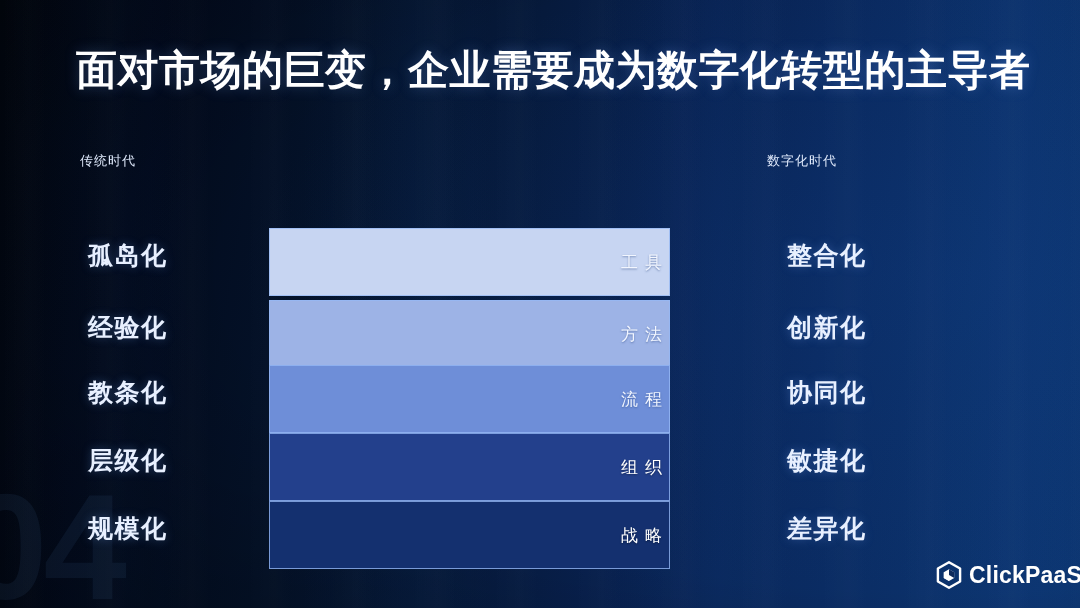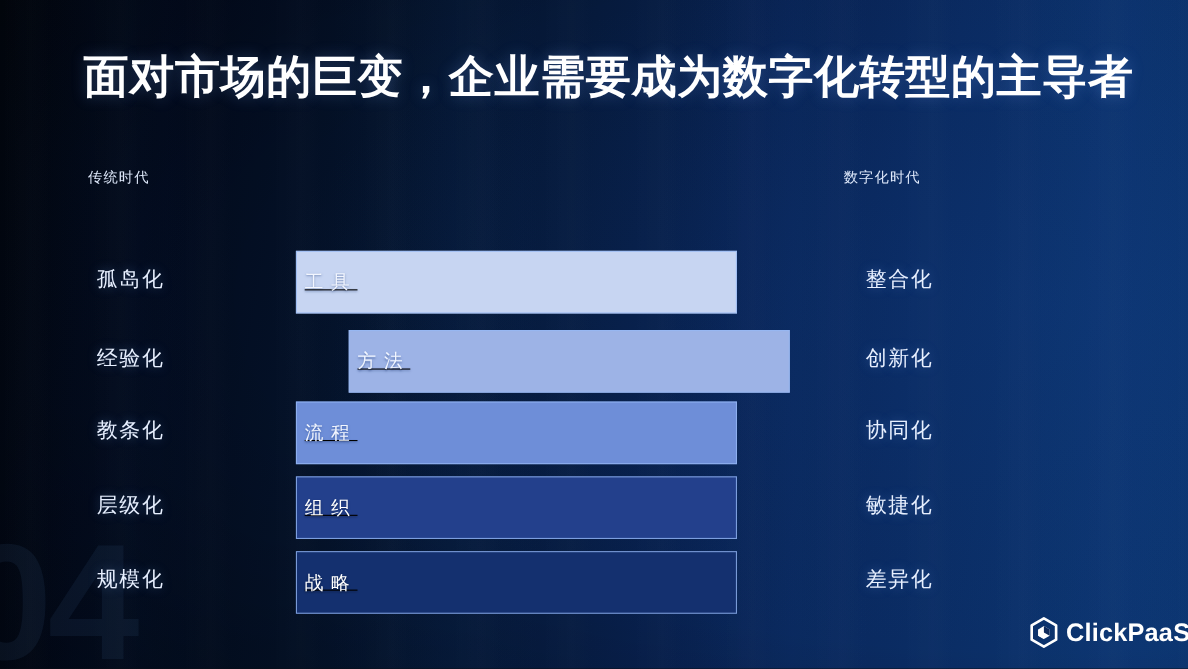--- a/index.html
+++ b/index.html
@@ -106,41 +106,41 @@
     position: absolute;
     left: 0;
     width: 1080px;
     height: 54px;
   }
   .row .side-label {
     position: absolute;
     top: 0;
     height: 54px;
     line-height: 54px;
-    font-size: 19px;
+    font-size: 25px;
     color: #e8f0ff;
     letter-spacing: 1.5px;
     white-space: nowrap;
     text-shadow: 0 0 10px rgba(110,160,245,0.35);
+    font-weight: bold;
   }
   .row .side-label.left  { left: 88px; }
   .row .side-label.right { left: 787px; }
 
   .bar {
     position: absolute;
     left: 269px;
     top: 0;
     width: 401px;
-    height: 57px;
+    height: 68px;
     box-sizing: border-box;
     border: 1px solid rgba(150,185,245,0.78);
     display: flex;
     align-items: center;
-    justify-content: flex-start;
-    text-decoration: underline;
+    justify-content: flex-end;
   }
   .bar-label {
     font-size: 17px;
     letter-spacing: 7px;
     text-indent: 7px;
     font-family: "Liberation Serif", "DejaVu Serif", serif;
     color: #ffffff;
     text-shadow: 0 1px 2px rgba(0,0,0,0.35);
   }
   .bar.dark .bar-label { color: #ffffff; }
@@ -182,21 +182,21 @@
   <div class="rows" id="rows-container">
       <div class="row" style="top: 228px;">
         <div class="side-label left">孤岛化</div>
         <div class="bar light" style="background: rgb(199, 213, 242);">
           <span class="bar-label">工具</span>
         </div>
         <div class="side-label right">整合化</div>
       </div>
       <div class="row" style="top: 300px;">
         <div class="side-label left">经验化</div>
-        <div class="bar light" style="background: rgb(157, 179, 230); margin-left: 48px;">
+        <div class="bar light" style="background: rgb(157, 179, 230);">
           <span class="bar-label">方法</span>
         </div>
         <div class="side-label right">创新化</div>
       </div>
       <div class="row" style="top: 365px;">
         <div class="side-label left">教条化</div>
         <div class="bar light" style="background: rgb(110, 142, 216);">
           <span class="bar-label">流程</span>
         </div>
         <div class="side-label right">协同化</div>

